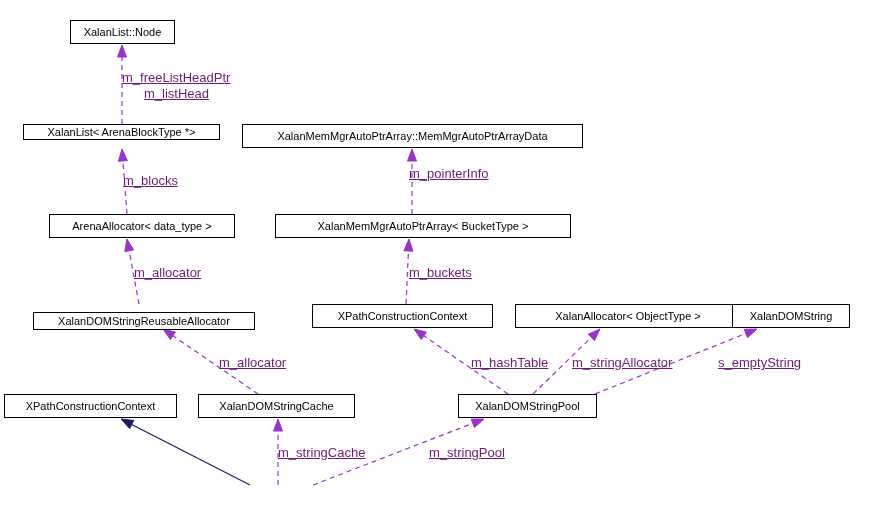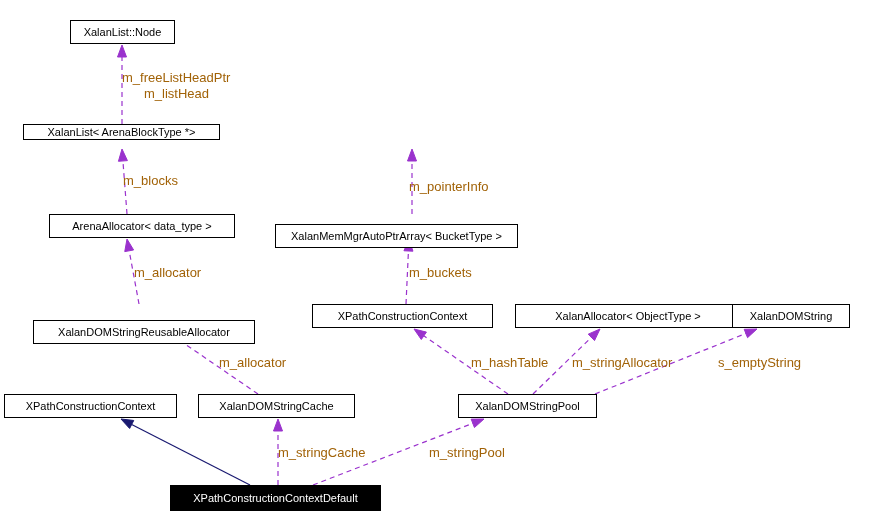--- a/index.html
+++ b/index.html
@@ -32,23 +32,24 @@
   }
   .node.focus {
     background: var(--focus-bg, #000);
     color: var(--focus-text, #fff);
     border-color: var(--focus-bg, #000);
     cursor: default;
   }
   .edge-label {
     position: absolute;
     font-size: 13px;
-    color: #a16207;
+    color: #701a75;
     white-space: nowrap;
     line-height: 1;
+    text-decoration: underline;
   }
 </style>
 </head>
 <body>
 
 <div class="canvas">
 
   <svg class="edges" xmlns="http://www.w3.org/2000/svg">
       <line x1="122" y1="124" x2="122" y2="57" stroke-dasharray="5,4" style="stroke: var(--usage-edge,#9a32cd); stroke-width: 1.2;"></line>
       <polygon points="122,45 126.5,57 117.5,57" style="fill: var(--usage-edge,#9a32cd); stroke: var(--usage-edge,#9a32cd);"></polygon>
@@ -73,48 +74,48 @@
       <line x1="313" y1="485" x2="472.804922439489" y2="423.3209071286183" stroke-dasharray="5,4" style="stroke: var(--usage-edge,#9a32cd); stroke-width: 1.2;"></line>
       <polygon points="484,419 474.42526261272087,427.5190612138099 471.18458226625717,419.12275304342666" style="fill: var(--usage-edge,#9a32cd); stroke: var(--usage-edge,#9a32cd);"></polygon>
       <line x1="250" y1="485" x2="131.68297795572806" y2="424.46570965176784" style="stroke: var(--inheritance-edge,#191970); stroke-width: 1.2;"></line>
       <polygon points="121,419 133.732619075141,420.4595929183698 129.63333683631512,428.47182638516585" style="fill: var(--inheritance-edge,#191970); stroke: var(--inheritance-edge,#191970);"></polygon>
     </svg>
 
   <div class="node" style="left:70px;top:20px;width:105px;height:24px">XalanList::Node</div>
 
   <div class="node" style="left:23px;top:124px;width:197px;height:16px">XalanList&lt; ArenaBlockType *&gt;</div>
 
+  <div class="node" style="left:242px;top:124px;width:341px;height:24px">XalanMemMgrAutoPtrArray::MemMgrAutoPtrArrayData</div>
 
   <div class="node" style="left:49px;top:214px;width:186px;height:24px">ArenaAllocator&lt; data_type &gt;</div>
 
-  <div class="node" style="left:275px;top:224px;width:243px;height:24px">XalanMemMgrAutoPtrArray&lt; BucketType &gt;</div>
+  <div class="node" style="left:275px;top:214px;width:296px;height:24px">XalanMemMgrAutoPtrArray&lt; BucketType &gt;</div>
 
-  <div class="node" style="left:33px;top:320px;width:222px;height:24px">XalanDOMStringReusableAllocator</div>
+  <div class="node" style="left:33px;top:312px;width:222px;height:18px">XalanDOMStringReusableAllocator</div>
 
   <div class="node" style="left:312px;top:304px;width:181px;height:24px">XPathConstructionContext</div>
 
   <div class="node" style="left:515px;top:304px;width:226px;height:24px">XalanAllocator&lt; ObjectType &gt;</div>
 
   <div class="node" style="left:732px;top:304px;width:118px;height:24px">XalanDOMString</div>
 
   <div class="node" style="left:4px;top:394px;width:173px;height:24px">XPathConstructionContext</div>
 
   <div class="node" style="left:198px;top:394px;width:157px;height:24px">XalanDOMStringCache</div>
 
   <div class="node" style="left:458px;top:394px;width:139px;height:24px">XalanDOMStringPool</div>
 
-  <div class="node focus" style="left:170px;top:485px;width:211px;height:26px">XPathConstructionContextDefault</div>
 
   <span class="edge-label" style="left:122px;top:71px">m_freeListHeadPtr</span>
 
   <span class="edge-label" style="left:144px;top:87px">m_listHead</span>
 
   <span class="edge-label" style="left:123px;top:174px">m_blocks</span>
 
-  <span class="edge-label" style="left:409px;top:180px">m_pointerInfo</span>
+  <span class="edge-label" style="left:409px;top:167px">m_pointerInfo</span>
 
   <span class="edge-label" style="left:134px;top:266px">m_allocator</span>
 
   <span class="edge-label" style="left:409px;top:266px">m_buckets</span>
 
   <span class="edge-label" style="left:219px;top:356px">m_allocator</span>
 
   <span class="edge-label" style="left:471px;top:356px">m_hashTable</span>
 
   <span class="edge-label" style="left:572px;top:356px">m_stringAllocator</span>

